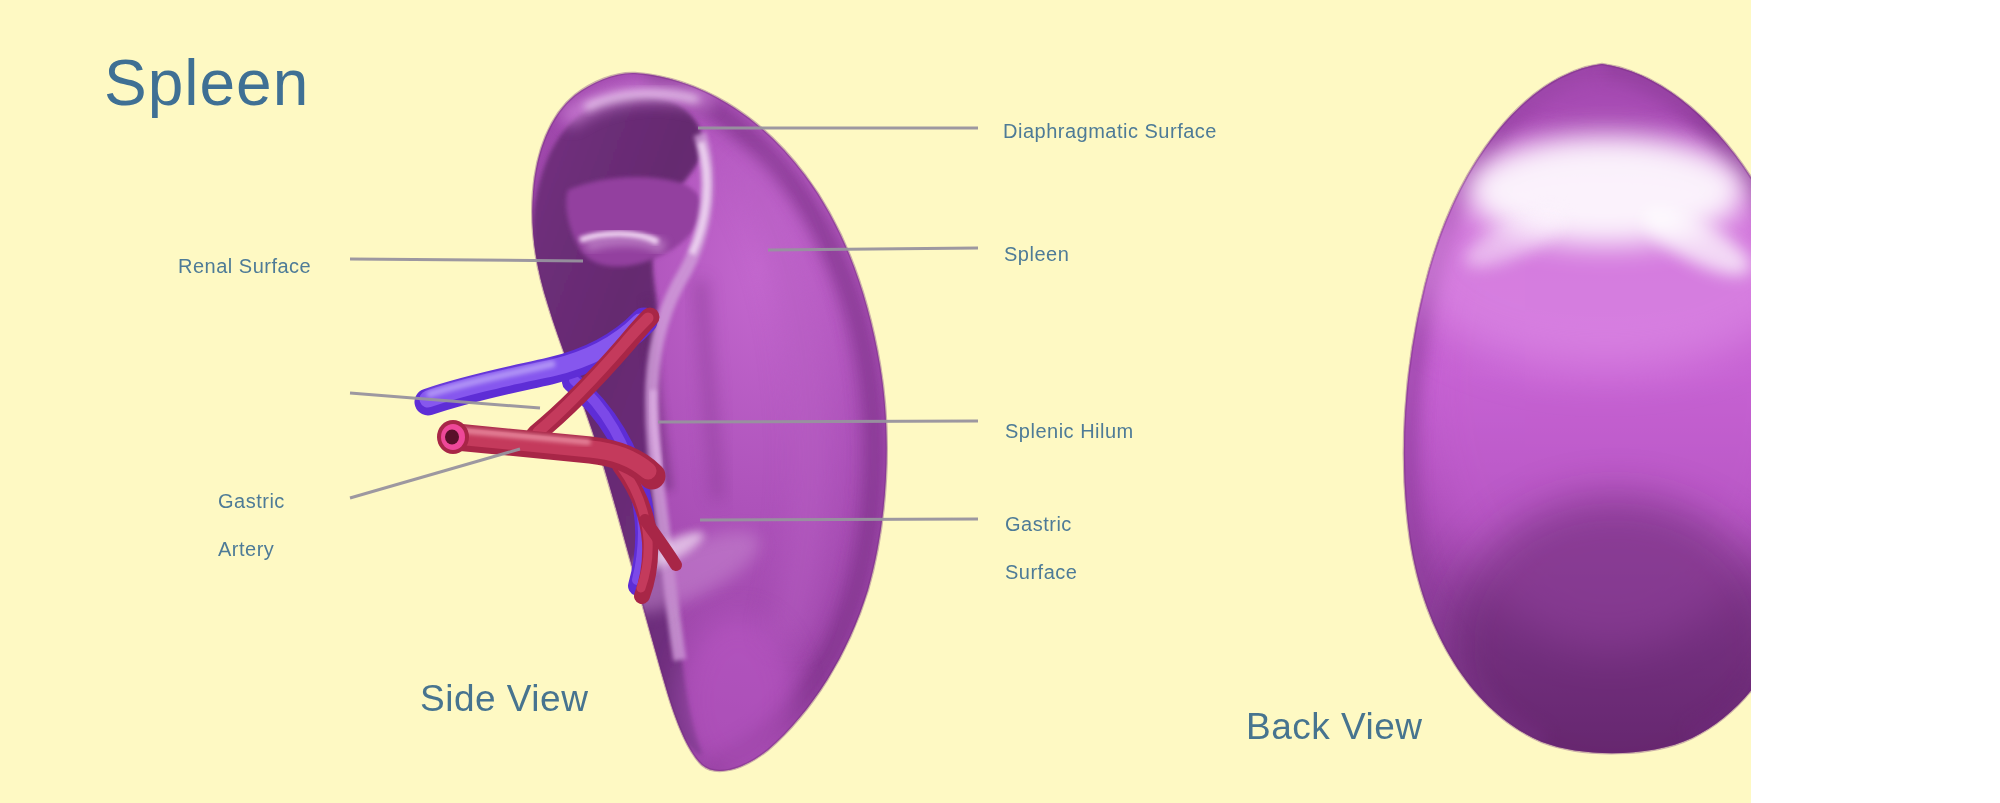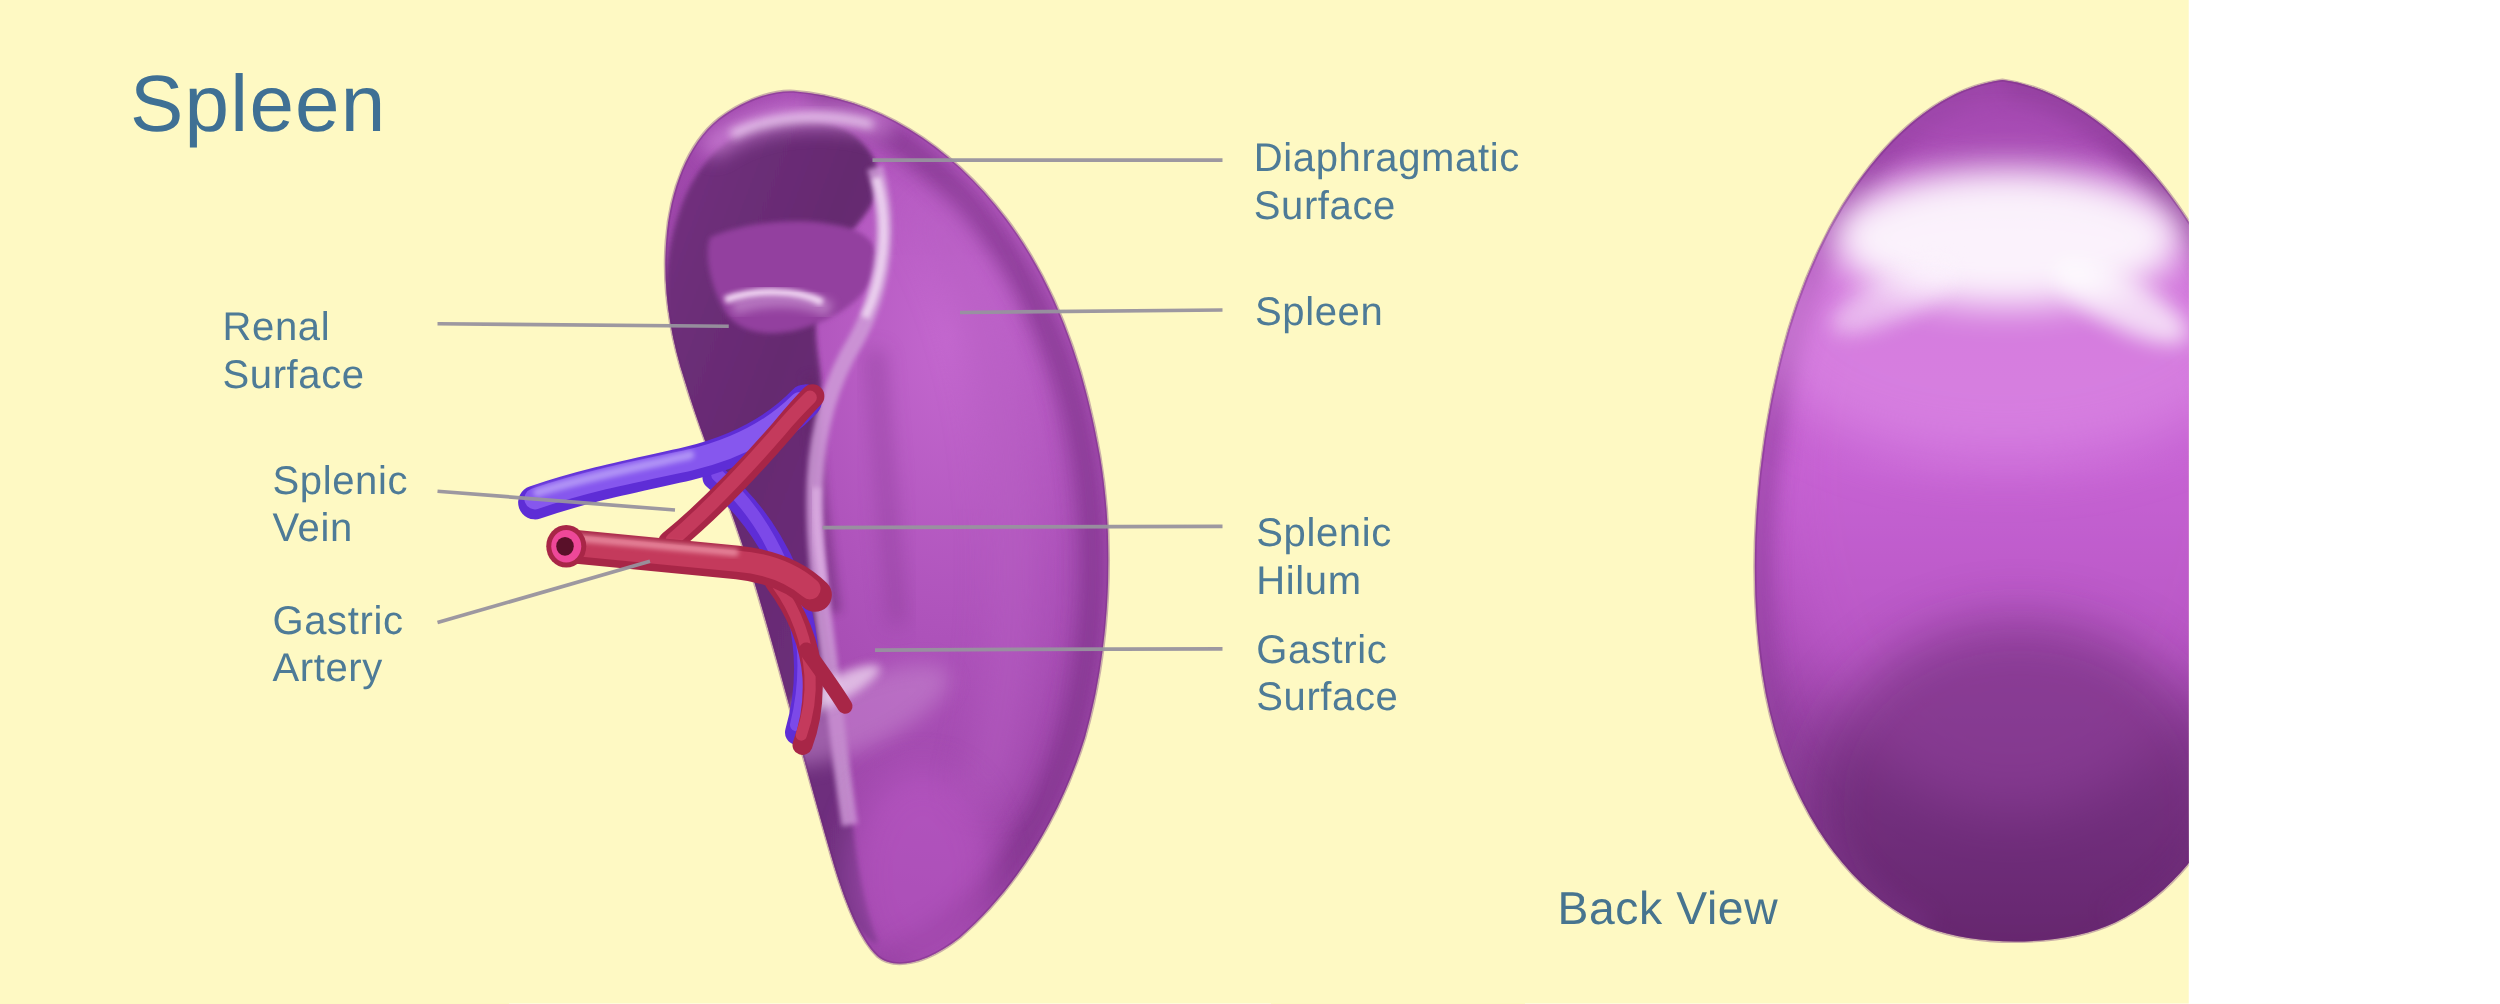--- a/index.html
+++ b/index.html
@@ -1,21 +1,21 @@
 <!DOCTYPE html>
 <html><head>
 <meta charset="utf-8">
 <style>
   html,body{margin:0;padding:0;background:#ffffff;}
   .canvas{position:relative;width:1751px;height:803px;background:#fef9c3;overflow:hidden;
           font-family:"Liberation Sans", sans-serif;}
   .art{position:absolute;left:0;top:0;}
   .title{position:absolute;left:104px;top:48px;font-size:64px;line-height:1.1;
          color:#3f7094;letter-spacing:1px;font-weight:400;}
-  .lbl{position:absolute;font-size:32px;line-height:38px;letter-spacing:0.5px;
+  .lbl{position:absolute;font-size:20px;line-height:48px;letter-spacing:0.5px;
        color:#4e7b97;font-weight:400;}
   .lbl.r{text-align:left;}
   .caption{position:absolute;font-size:37px;line-height:42px;letter-spacing:0.5px;
            color:#47748f;font-weight:400;}
 </style>
 </head>
 <body>
 
 <div class="canvas">
 
@@ -167,23 +167,23 @@
       <line x1="700" y1="520" x2="978" y2="519"></line>
       <line x1="350" y1="259" x2="583" y2="261"></line>
       <line x1="350" y1="393" x2="540" y2="408"></line>
       <line x1="350" y1="498" x2="520" y2="449"></line>
     </g>
   </svg>
 
   <div class="title">Spleen</div>
 
   <div class="lbl r" style="left:178px;top:242px;width:160px;">Renal Surface</div>
-  <div class="lbl r" style="left:218px;top:365px;width:120px;">Splenic Vein</div>
   <div class="lbl r" style="left:218px;top:477px;width:120px;">Gastric Artery</div>
 
   <div class="lbl" style="left:1003px;top:107px;width:240px;">Diaphragmatic Surface</div>
   <div class="lbl" style="left:1004px;top:230px;width:200px;">Spleen</div>
   <div class="lbl" style="left:1005px;top:500px;width:140px;">Gastric Surface</div>
   <div class="lbl" style="left:1005px;top:407px;width:130px;">Splenic Hilum</div>
 
+  <div class="caption" style="left:420px;top:678px;">Side View</div>
   <div class="caption" style="left:1246px;top:706px;">Back View</div>
 
 </div>
 
 </body></html>

